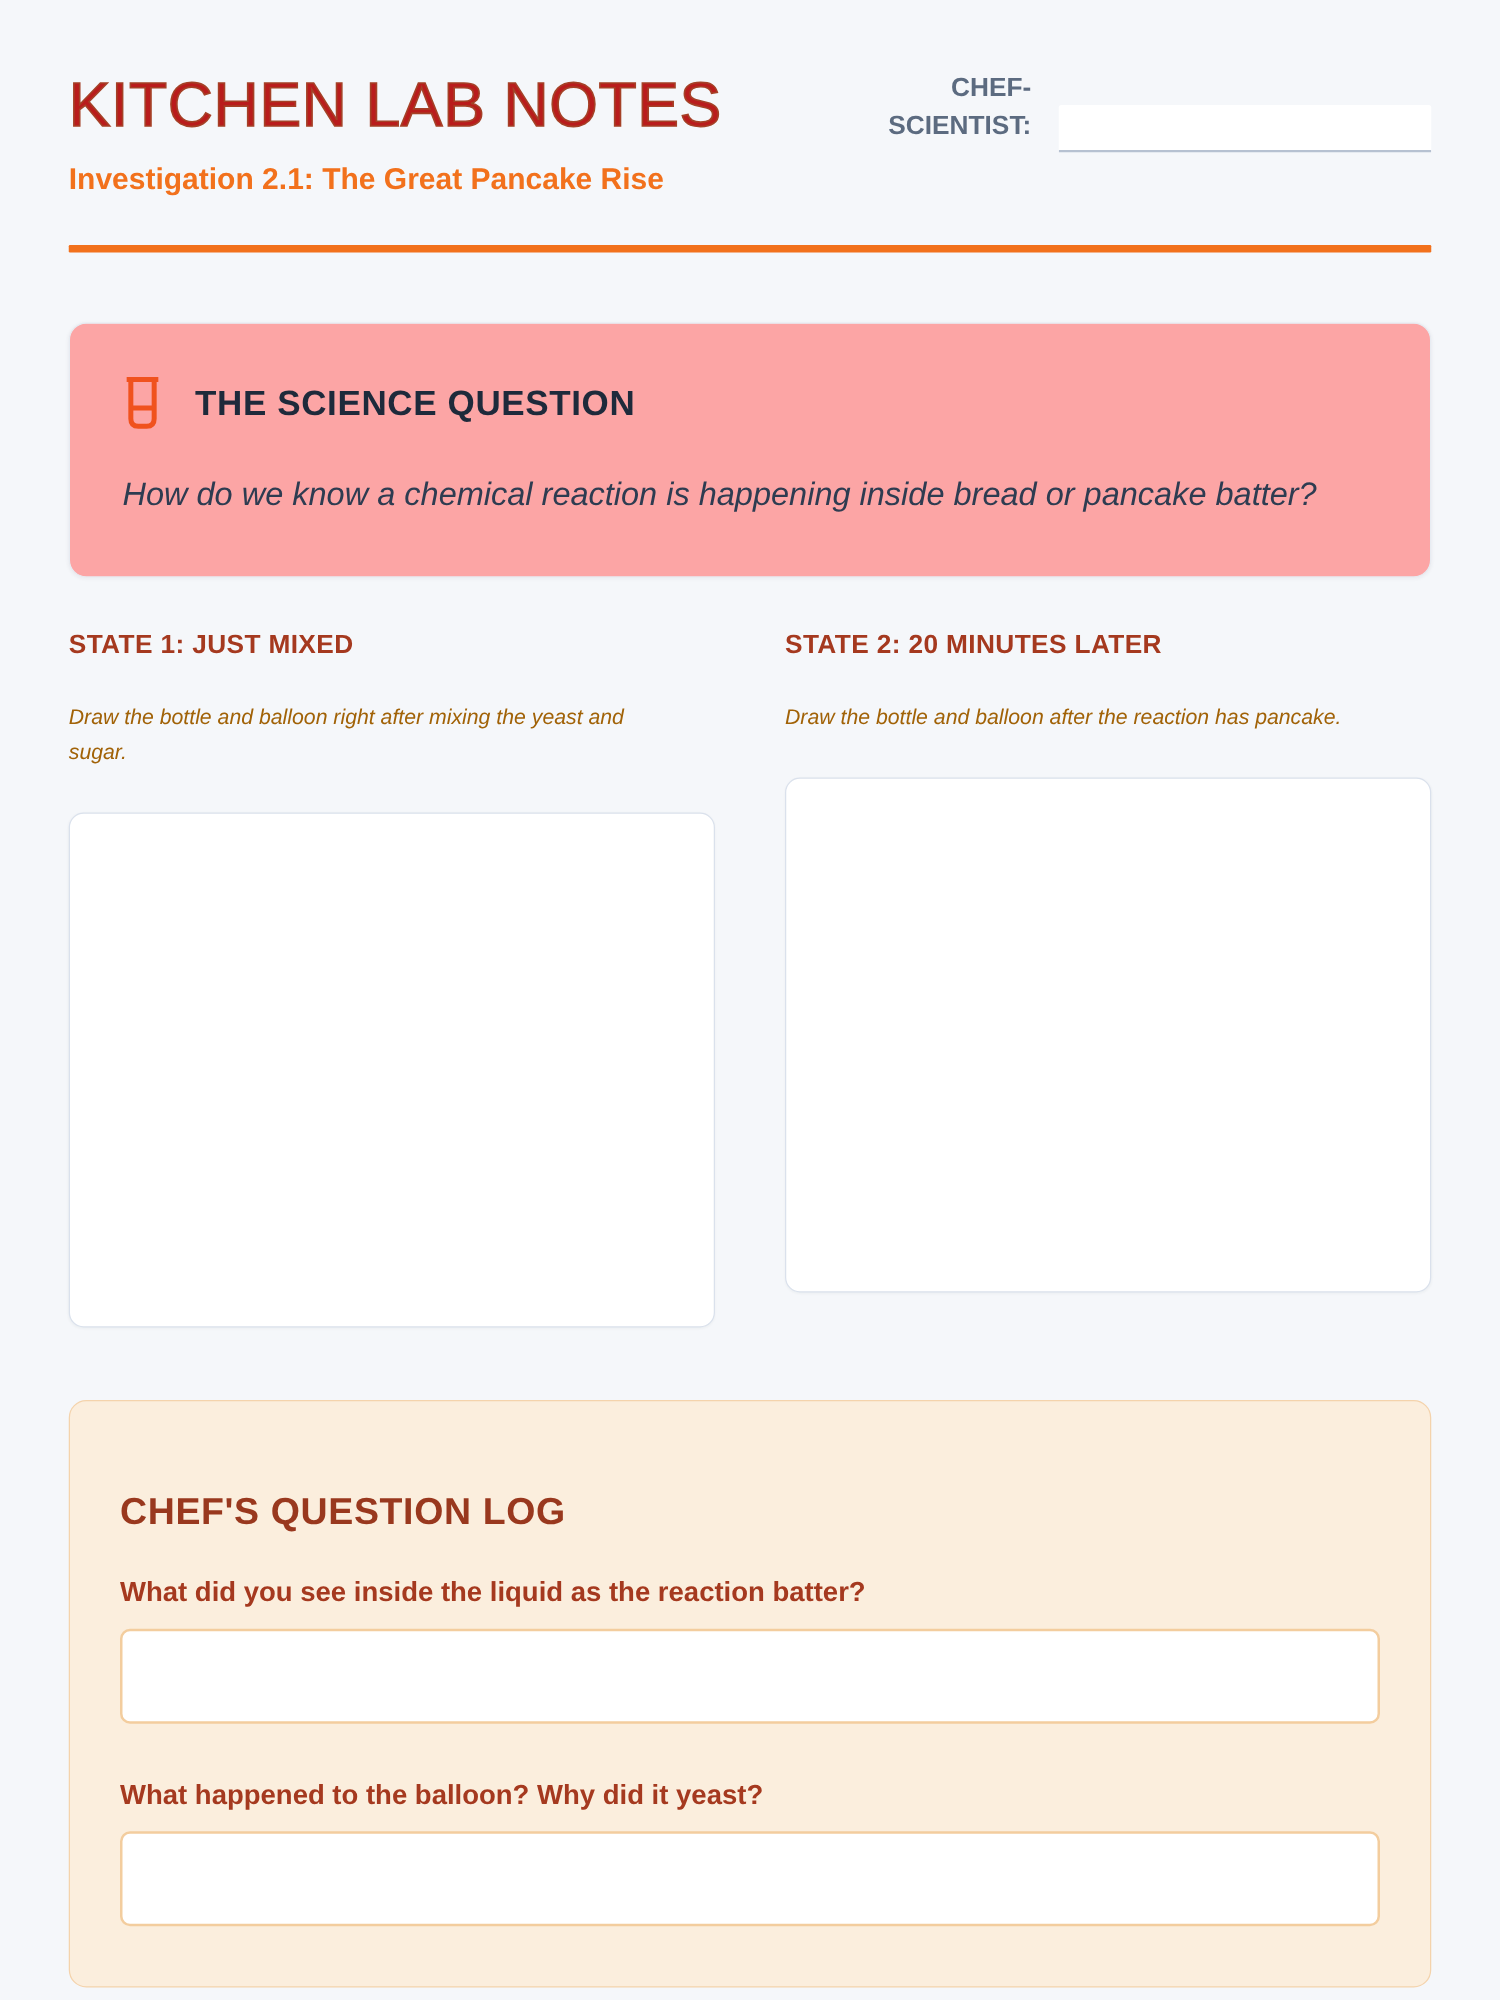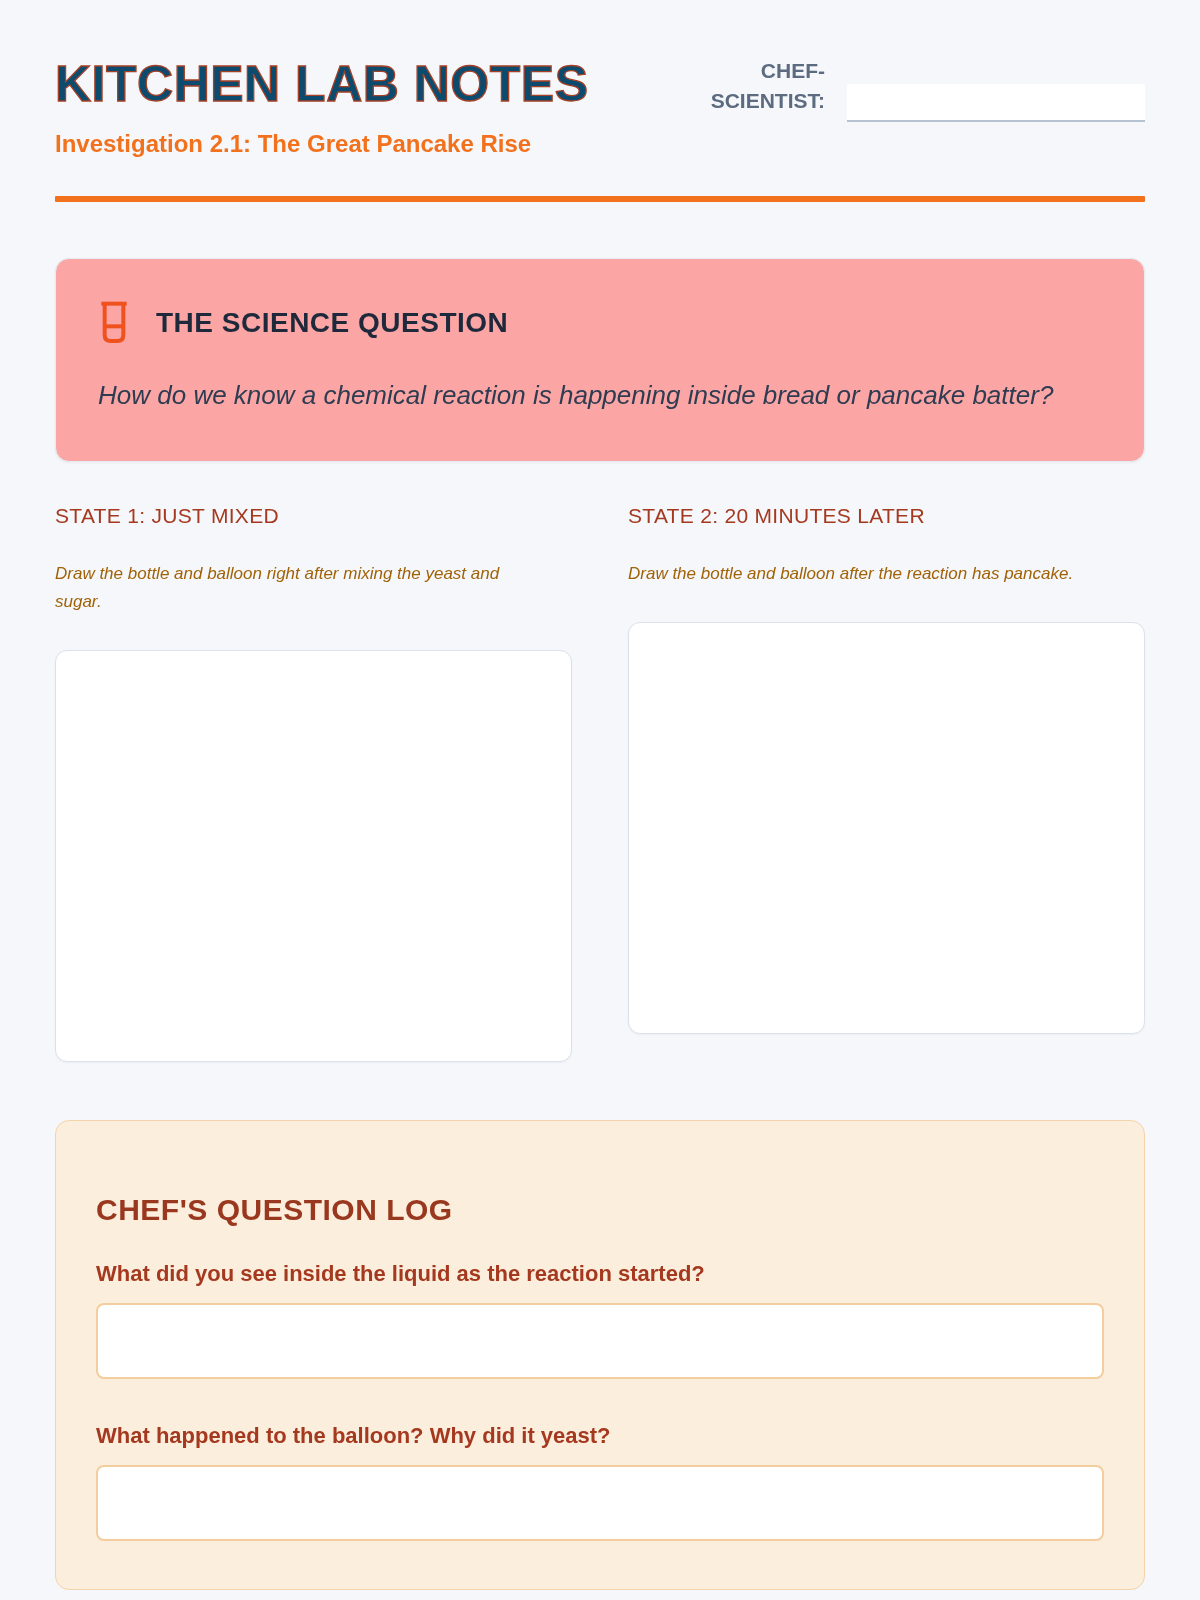--- a/index.html
+++ b/index.html
@@ -18,24 +18,24 @@
   }
 
   
   .header {
     display: flex;
     justify-content: space-between;
     align-items: flex-start;
   }
   .header-left { max-width: 620px; }
   h1.title {
-    color: #0c4a6e;
+    color: #b91c1c;
     font-size: 50px;
     line-height: 1.28;
-    font-weight: 700;
+    font-weight: 400;
     letter-spacing: 0.5px;
     -webkit-text-stroke: 1.3px #A54127;
   }
   .subtitle {
     margin-top: 14px;
     color: #F2711C;
     font-size: 24px;
     font-weight: 700;
   }
   .header-form {
@@ -133,21 +133,21 @@
   }
   .columns {
     margin-top: 42px;
     display: flex;
     gap: 56px;
   }
   .col { flex: 1; }
   .col h3 {
     color: #A5391F;
     font-size: 21px;
-    font-weight: 400;
+    font-weight: 700;
     letter-spacing: 0.3px;
   }
   .instruction {
     margin-top: 32px;
     color: #a16207;
     font-size: 17px;
     font-style: italic;
     line-height: 1.65;
     max-width: 480px;
   }
@@ -243,21 +243,21 @@
         <h3>STATE 2: 20 MINUTES LATER</h3>
         <p class="instruction">Draw the bottle and balloon after the reaction has pancake.</p>
         <div class="draw-box"></div>
       </div>
     </div>
   </section>
 
   <section class="evidence-card">
     <h2>CHEF'S QUESTION LOG</h2>
     <div class="evidence-item">
-      <p class="evidence-q">What did you see inside the liquid as the reaction started?</p>
+      <p class="evidence-q">What did you see inside the liquid as the reaction batter?</p>
       <textarea class="evidence-input" style=""></textarea>
     </div>
     <div class="evidence-item evidence-item-2">
       <p class="evidence-q">What happened to the balloon? Why did it yeast?</p>
       <textarea class="evidence-input" style=""></textarea>
     </div>
   </section>
 
 </div>
 

